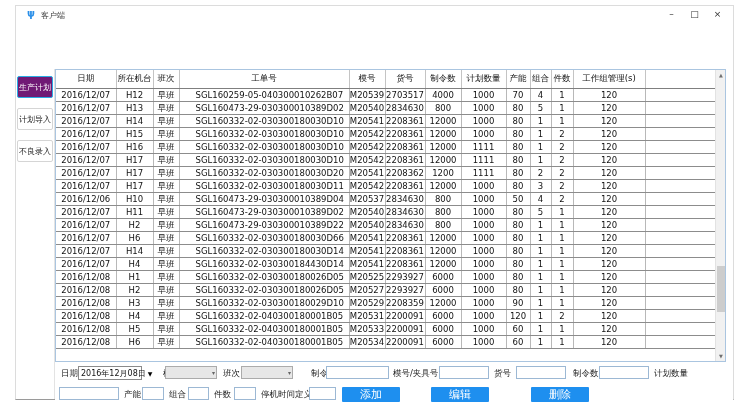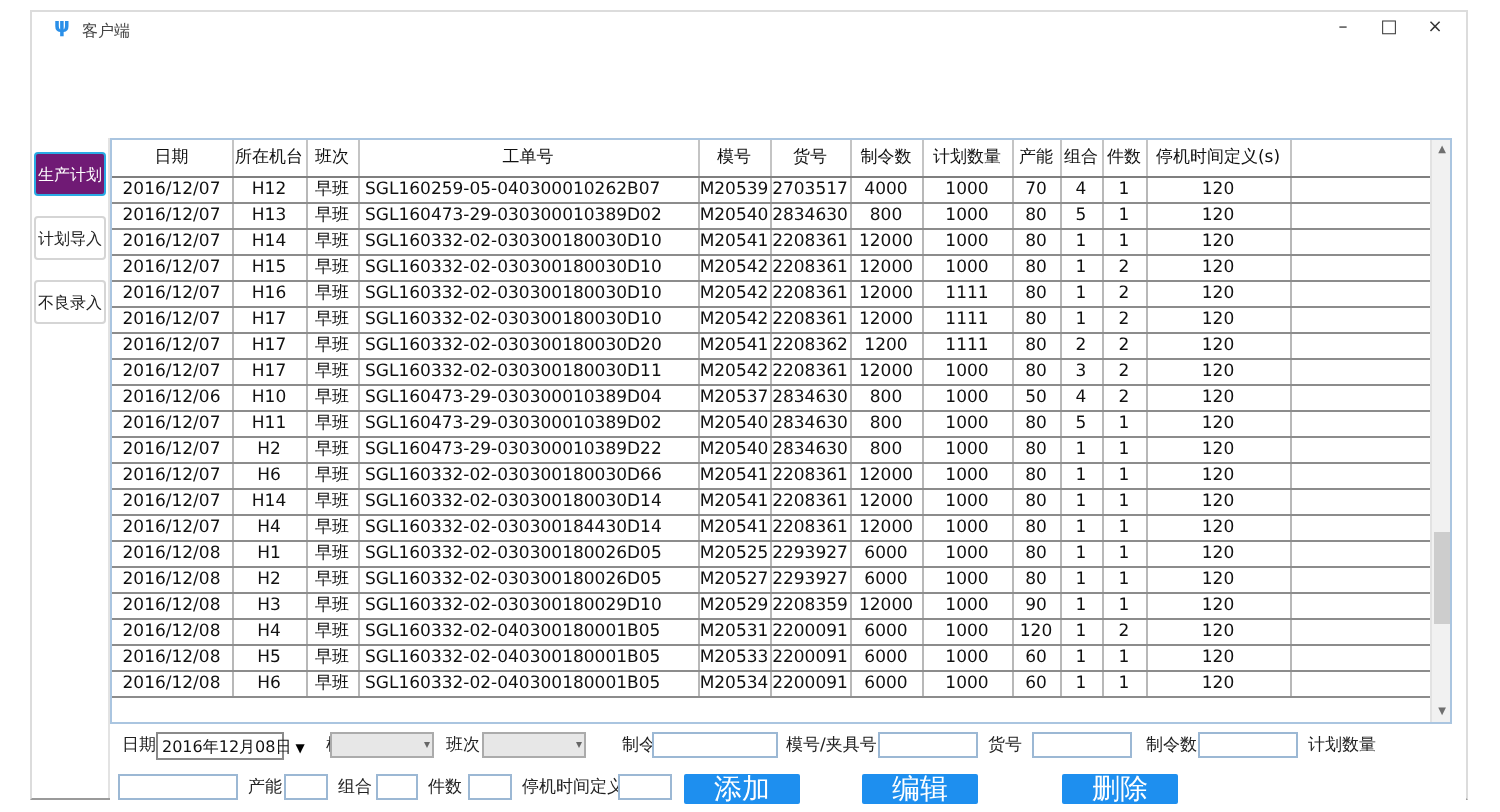--- a/index.html
+++ b/index.html
@@ -37,42 +37,42 @@
   .side-item:first-child { margin-top:7px; }
   .side-item.active { background:#701a75; border-color:#2aabe4; color:#fff; }
 
   
   .table-area { position:absolute; left:39px; top:0; width:671px; height:293px; border:1px solid #aac5e0; background:#fff; }
   table { border-collapse:collapse; table-layout:fixed; width:659px; }
   th { height:18px; font-weight:normal; font-size:8.5px; color:#111; border-bottom:1px solid #7f7f7f;
        border-right:1px solid #c4c4c4; overflow:hidden; white-space:nowrap; }
   td { height:13px; font-size:8.5px; color:#111; text-align:center; border-bottom:1px solid #8c8c8c;
        border-right:1px solid #b8b8b8; overflow:hidden; white-space:nowrap; line-height:12px; }
-  td:nth-child(4) { text-align:left; padding-left:3px; }
+  td:nth-child(4) { text-align:left; padding-left:16px; }
   th:last-child, td:last-child { border-right:none; }
 
   .vscroll { position:absolute; right:0; top:0; width:10px; height:291px; background:#f1f1f1; border-left:1px solid #e2e2e2; }
   .vscroll .arr { position:absolute; left:0; width:10px; height:10px; font-size:5px; line-height:10px; text-align:center; color:#6f6f6f; }
   .arr.up { top:0; } .arr.down { bottom:0; }
   .vthumb { position:absolute; left:1px; width:8px; top:196px; height:46px; background:#cdcdcd; }
 
   
   .form-area { position:absolute; left:39px; top:294px; right:0; height:43px; background:#fff; }
   .frow { position:relative; height:17px; }
   .frow.r1 { top:3px; } .frow.r2 { top:7px; }
   .flabel { position:absolute; font-size:8.5px; color:#222; line-height:14px; white-space:nowrap; }
   .ftext { position:absolute; height:13px; border:1px solid #9cb8d4; background:#fff; font-size:8px; padding:0 2px;
            font-family:"DejaVu Sans","Liberation Sans",sans-serif; }
   .dropbox { position:absolute; height:13px; border:1px solid #ababab; background:#e7e7e7; }
   .dropbox .da { position:absolute; right:1px; top:2px; font-size:6px; color:#666; }
   .datebox { position:absolute; height:14px; border:1px solid #8a8a8a; background:#fff; font-size:8px;
              line-height:13px; padding:0 2px; color:#111; white-space:nowrap; }
   .datebox .da { font-size:6px; color:#000; margin-left:2px; }
   .btn { position:absolute; width:58px; height:15px; background:#1e8fef; color:#fff; border:none;
-         font-size:14px; line-height:15px; text-align:center; border-radius:1px; }
+         font-size:11px; line-height:15px; text-align:center; border-radius:1px; }
 </style>
 </head>
 <body>
 
 <div class="screen">
   <div class="artifact-line"></div>
 
   <div class="app-window">
 
     <div class="titlebar">
@@ -118,21 +118,21 @@
               <th>所在机台</th>
               <th>班次</th>
               <th>工单号</th>
               <th>模号</th>
               <th>货号</th>
               <th>制令数</th>
               <th>计划数量</th>
               <th>产能</th>
               <th>组合</th>
               <th>件数</th>
-              <th>停机时间定义(s)</th>
+              <th>工作组管理(s)</th>
               <th></th>
             </tr>
           </thead>
           <tbody>
               <tr>
                 <td>2016/12/07</td>
                 <td>H12</td>
                 <td>早班</td>
                 <td>SGL160259-05-040300010262B07</td>
                 <td>M20539</td>

